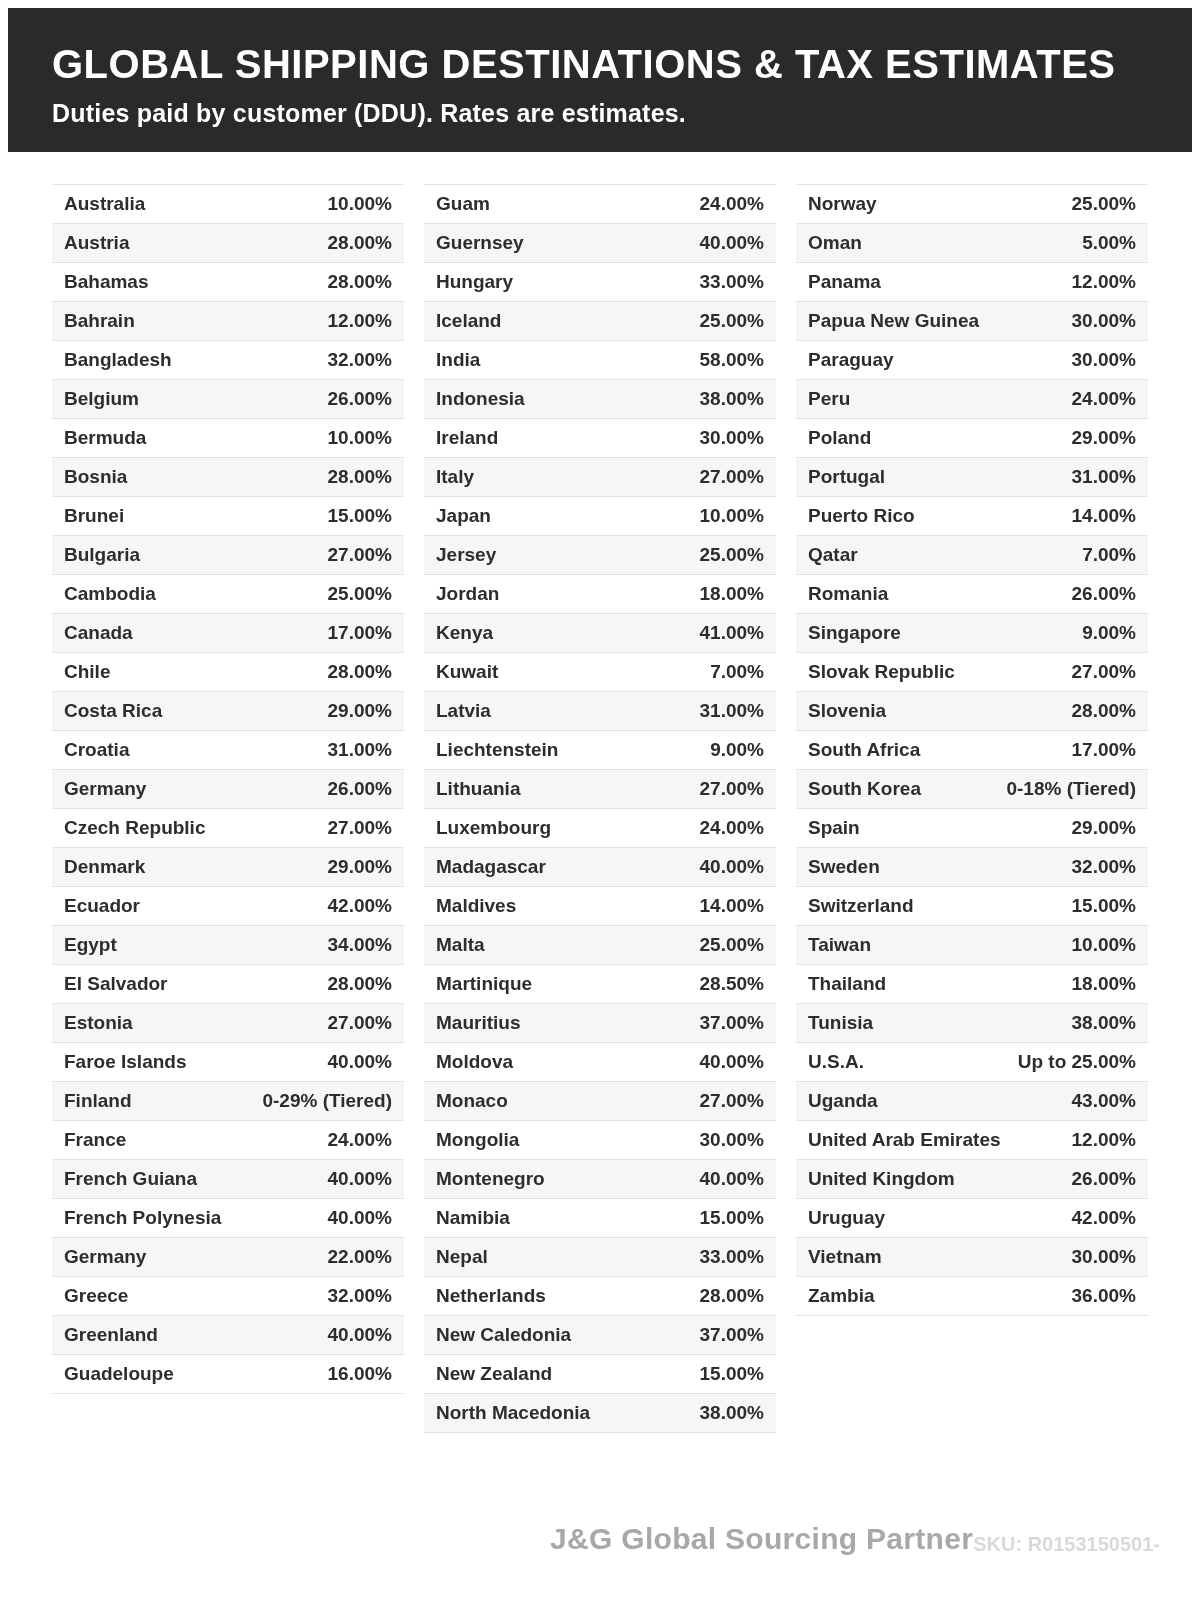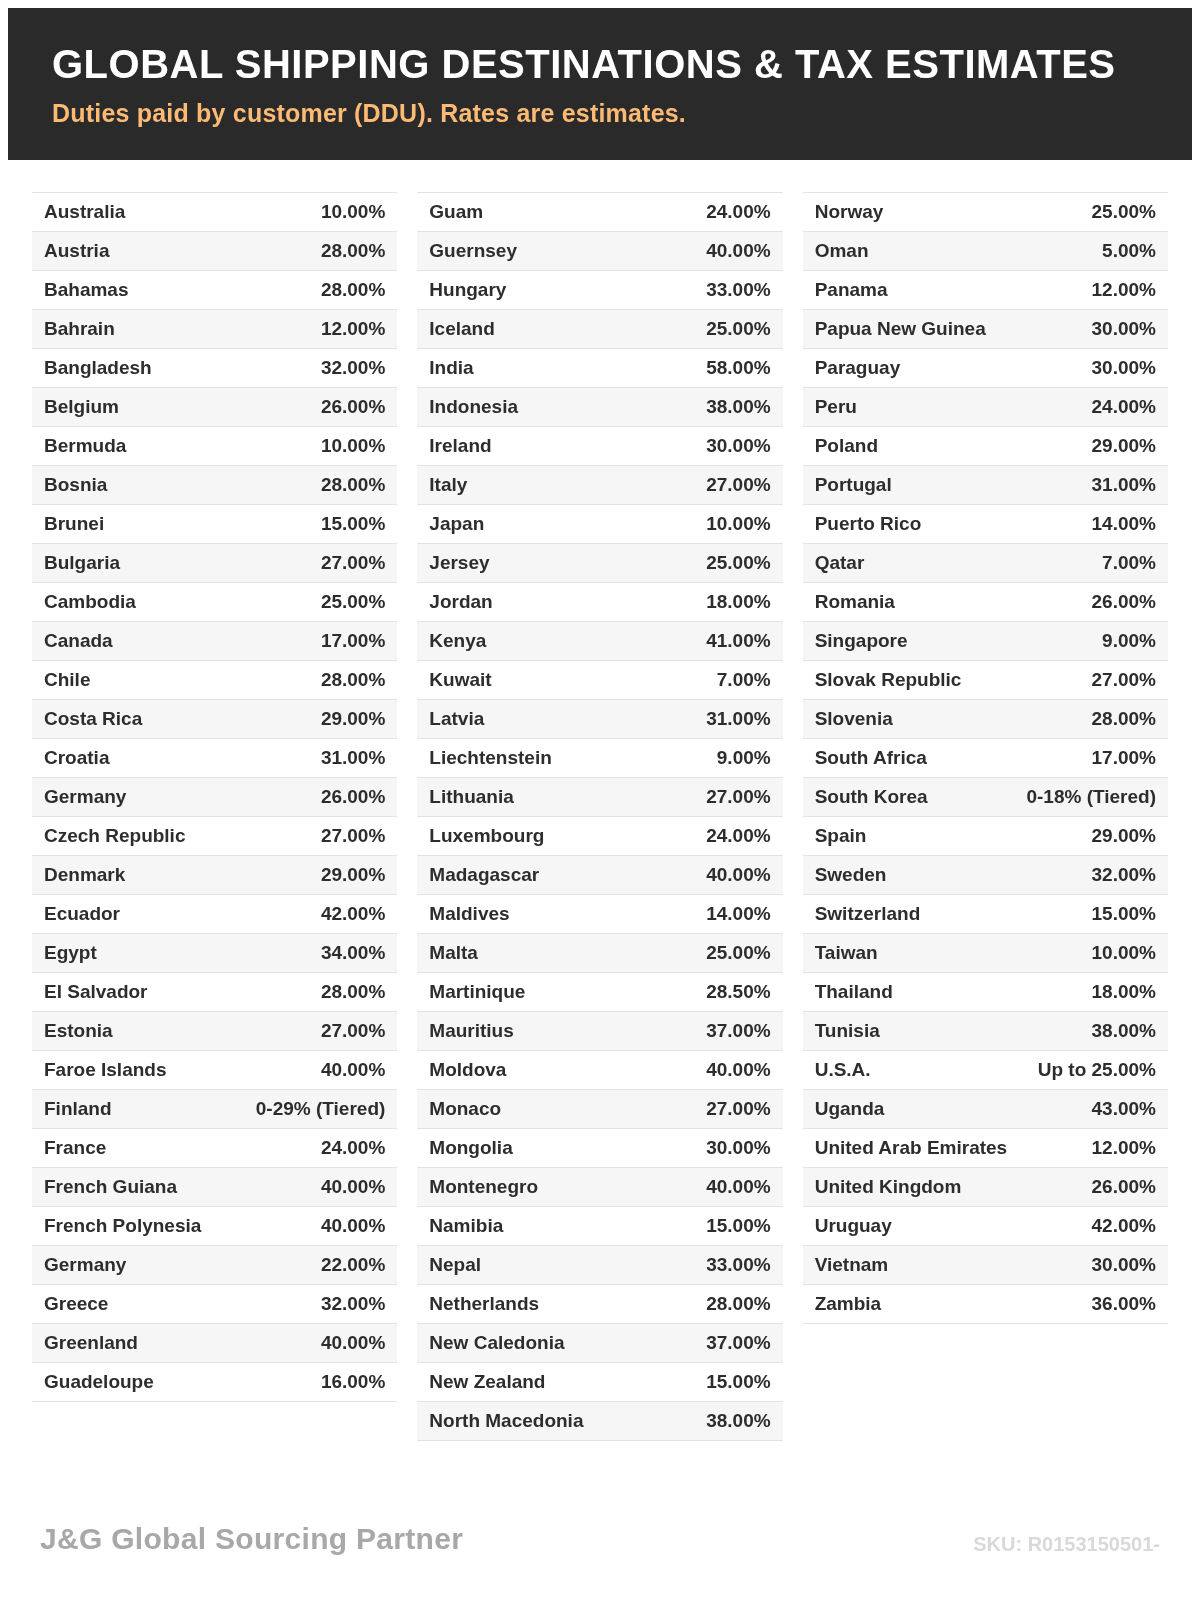--- a/index.html
+++ b/index.html
@@ -12,40 +12,40 @@
   .page {
     position: relative;
     width: 1200px;
     height: 1600px;
     overflow: hidden;
     background: #ffffff;
   }
   .header {
     background: #2a2a2a;
     margin: 8px 8px 0 8px;
-    padding: 34px 44px 32px 44px;
+    padding: 34px 44px 24px 44px;
   }
   .header h1 {
     color: #ffffff;
     font-size: 40px;
     font-weight: 700;
     letter-spacing: 0.5px;
     white-space: nowrap;
   }
   .header p {
-    color: #fdba74;
+    color: #ffffff;
     font-size: 25px;
     font-weight: 700;
     margin-top: 12px;
     letter-spacing: 0.2px;
   }
   .table-area {
     display: flex;
     gap: 20px;
-    padding: 0 32px;
+    padding: 0 52px;
     margin-top: 32px;
     align-items: flex-start;
   }
   .col {
     flex: 1;
     border-top: 1px solid #e3e3e3;
     min-width: 0;
   }
   .row {
     display: flex;
@@ -66,21 +66,21 @@
     white-space: nowrap;
   }
   .country { text-align: left; }
   .rate { text-align: right; margin-left: 8px; }
   .footer {
     position: absolute;
     left: 40px;
     right: 40px;
     bottom: 44px;
     display: flex;
-    justify-content: space-between;
+    justify-content: flex-end;
     align-items: flex-end;
   }
   .brand {
     color: #a8a8a8;
     font-size: 30px;
     font-weight: 700;
     letter-spacing: 0.3px;
   }
   .sku {
     color: #d9d9d9;

